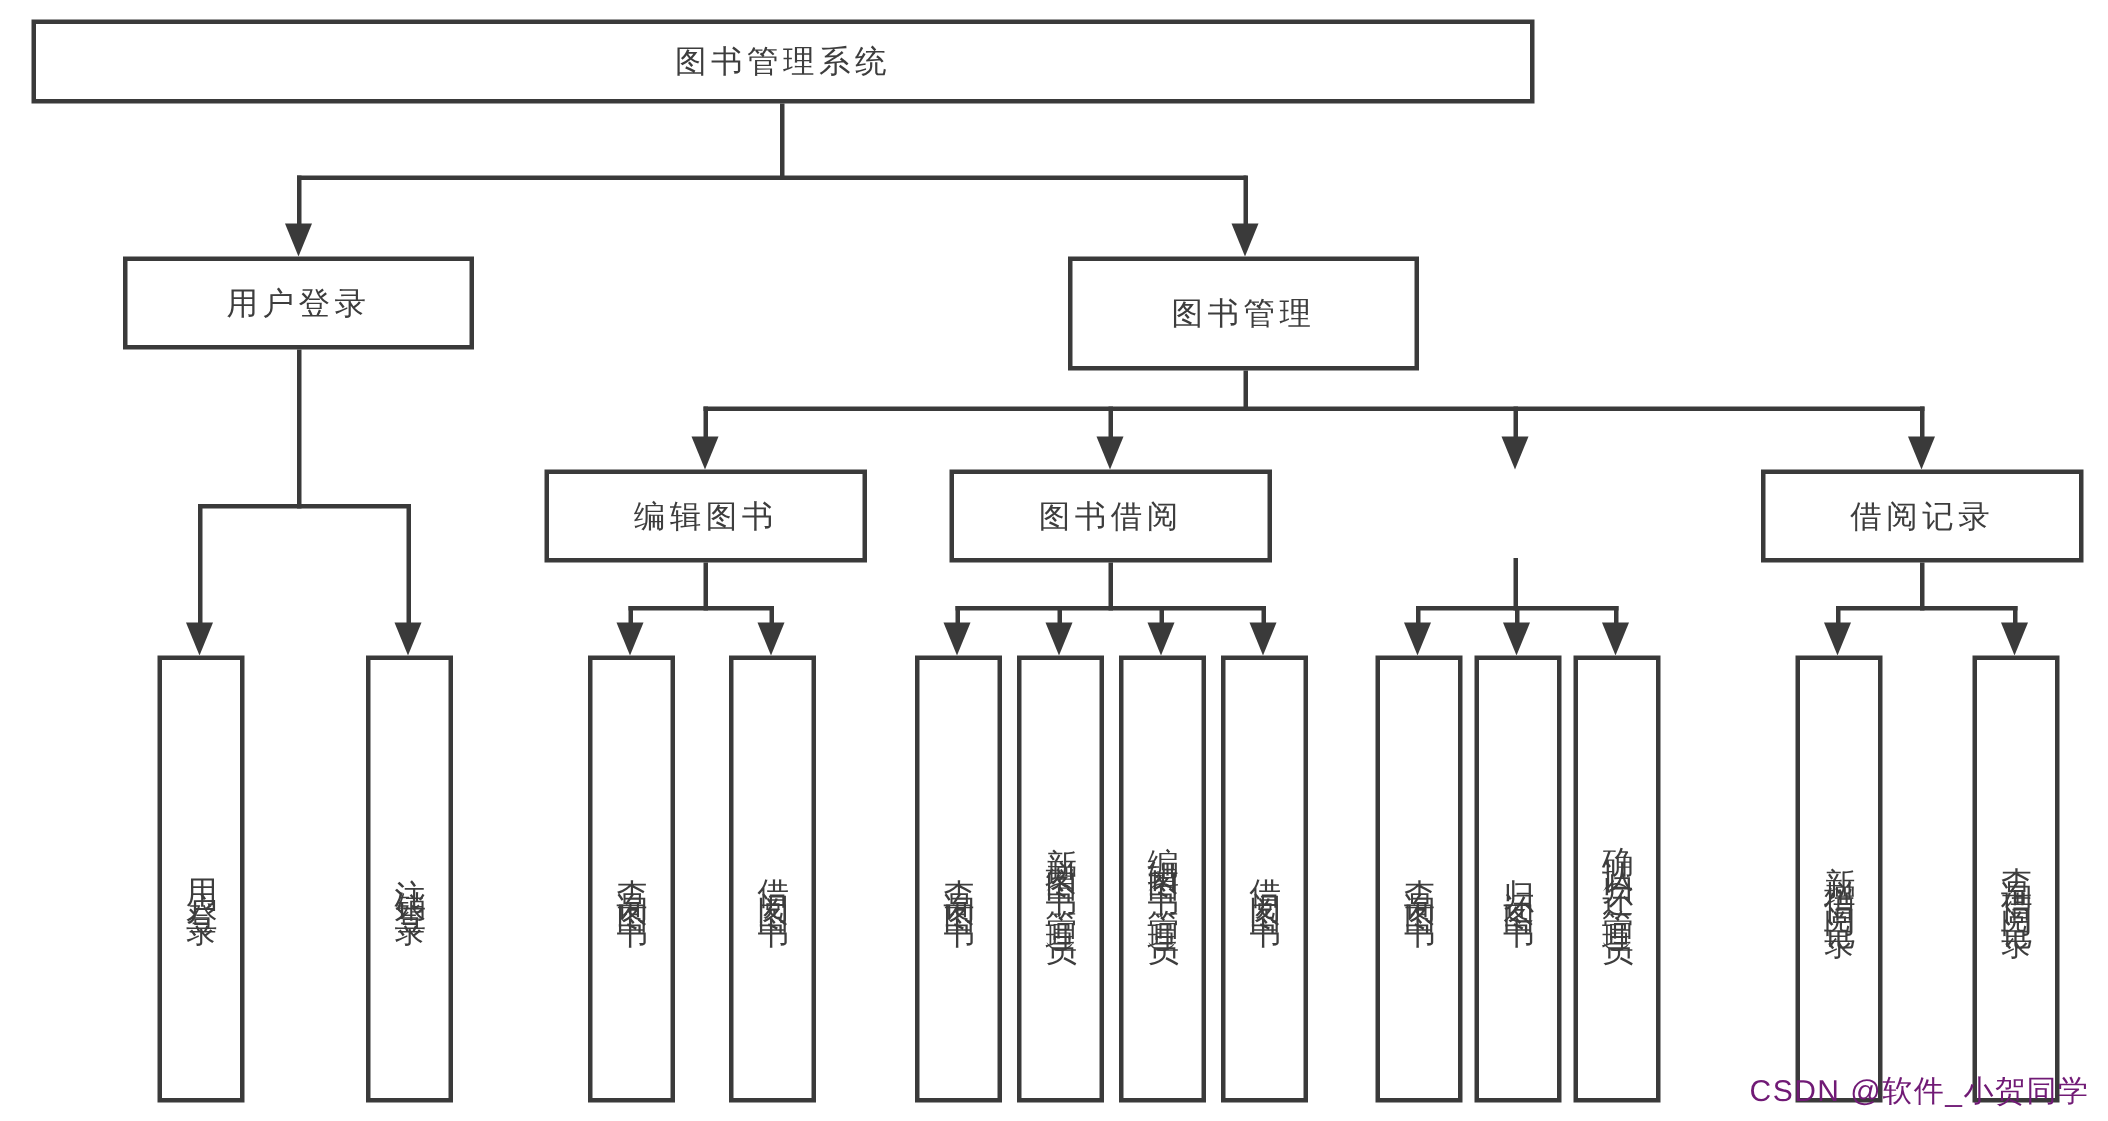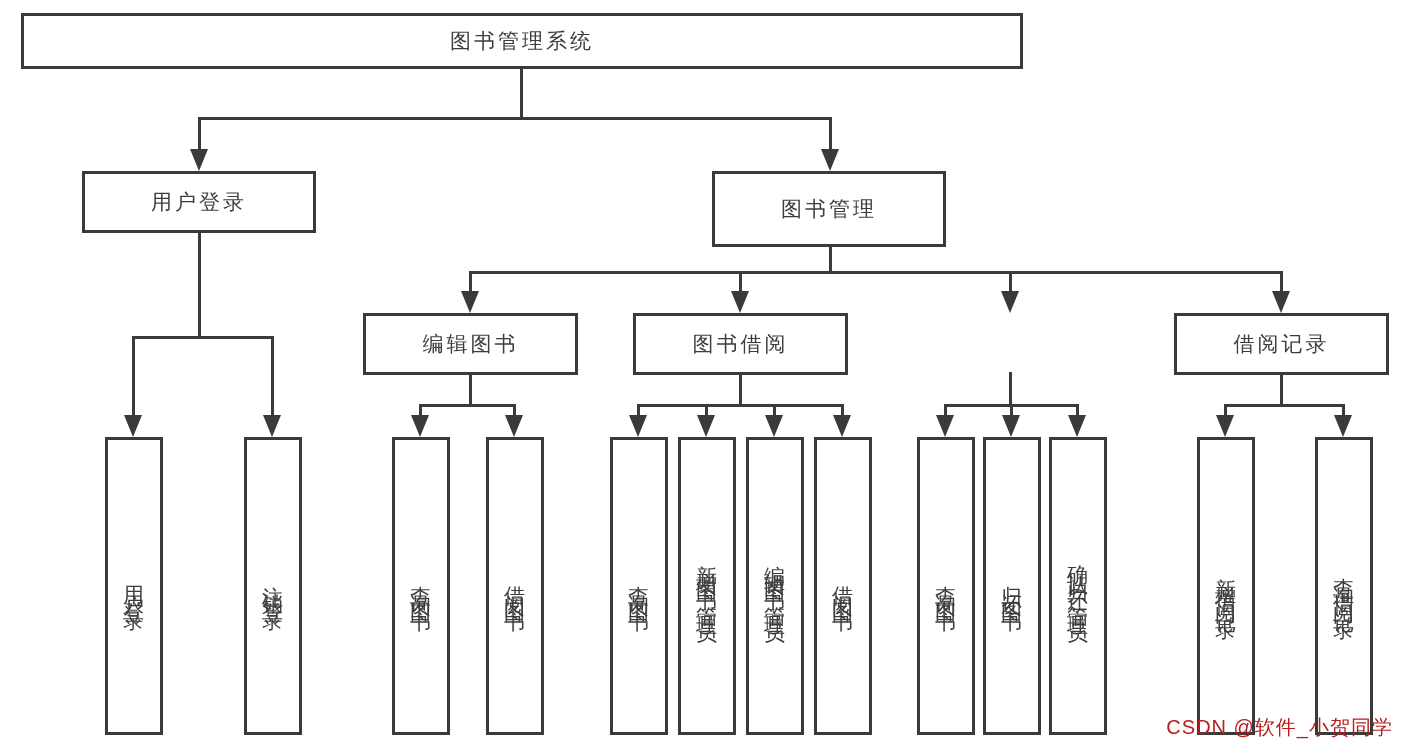--- a/index.html
+++ b/index.html
@@ -19,21 +19,21 @@
   }
   .vl{position:absolute;width:3px;background:#3a3a3a;z-index:1;}
   .hl{position:absolute;height:3px;background:#3a3a3a;z-index:1;}
   .ah{
     position:absolute;width:0;height:0;z-index:1;
     border-style:solid;border-color:#3a3a3a transparent transparent transparent;
     border-width:22px 9.5px 0 9.5px;
   }
   .watermark{
     position:absolute;right:12px;bottom:6px;z-index:5;
-    font-size:20px;color:#b91c1c;letter-spacing:1px;white-space:nowrap;
+    font-size:20px;color:#701a75;letter-spacing:1px;white-space:nowrap;
   }
 </style>
 </head>
 <body>
 
 <div class="canvas">
 
   <div class="vl" style="left:520px;top:66px;height:52px"></div>
   <div class="hl" style="left:198px;top:117px;width:633px"></div>
   <div class="vl" style="left:198px;top:117px;height:34px"></div>

